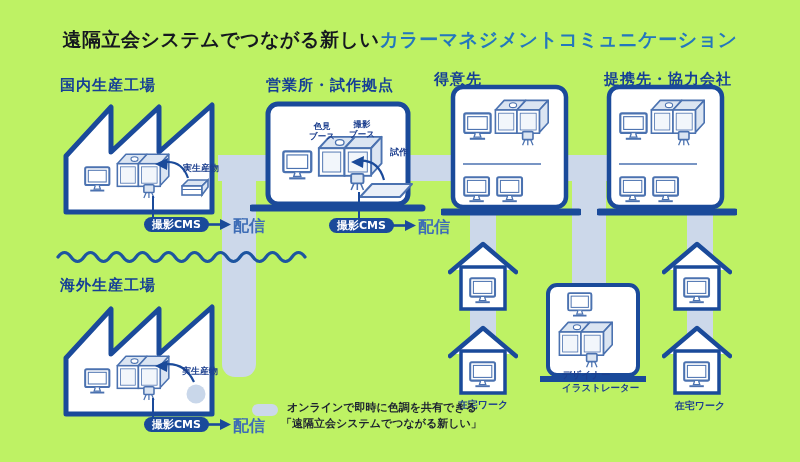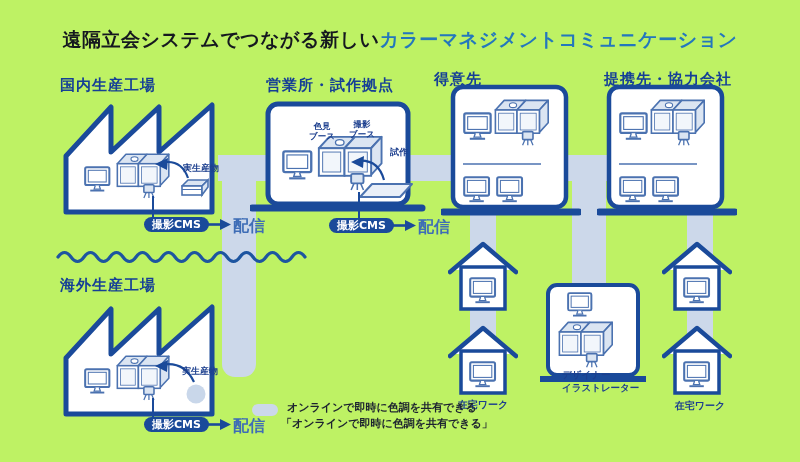--- a/index.html
+++ b/index.html
@@ -200,15 +200,15 @@
   <svg class="abs" style="left:662px;top:325px" width="70" height="72">
     <polygon points="35,5 7,29 63,29" fill="#fff"></polygon>
     <rect x="13" y="26" width="44" height="42" fill="#fff" stroke="#1a4a9a" stroke-width="3.5"></rect>
     <path d="M2,31 L35,3 L68,31" fill="none" stroke="#1a4a9a" stroke-width="4.5" stroke-linecap="round" stroke-linejoin="round"></path>
     <use href="#monitor" transform="translate(21,36) scale(0.8)"></use>
   </svg>
   <div class="center-label" style="left:655px;top:399px">在宅ワーク</div>
 
   <div class="legend-pill" style="left:252px;top:404px"></div>
   <div class="legend-text" style="left:287px;top:400px">オンラインで即時に色調を共有できる</div>
-  <div class="legend-text" style="left:281px;top:416px">「オンラインで即時に色調を共有できる」</div>
+  <div class="legend-text" style="left:281px;top:416px">「遠隔立会システムでつながる新しい」</div>
 
 </div>
 
 </body></html>

